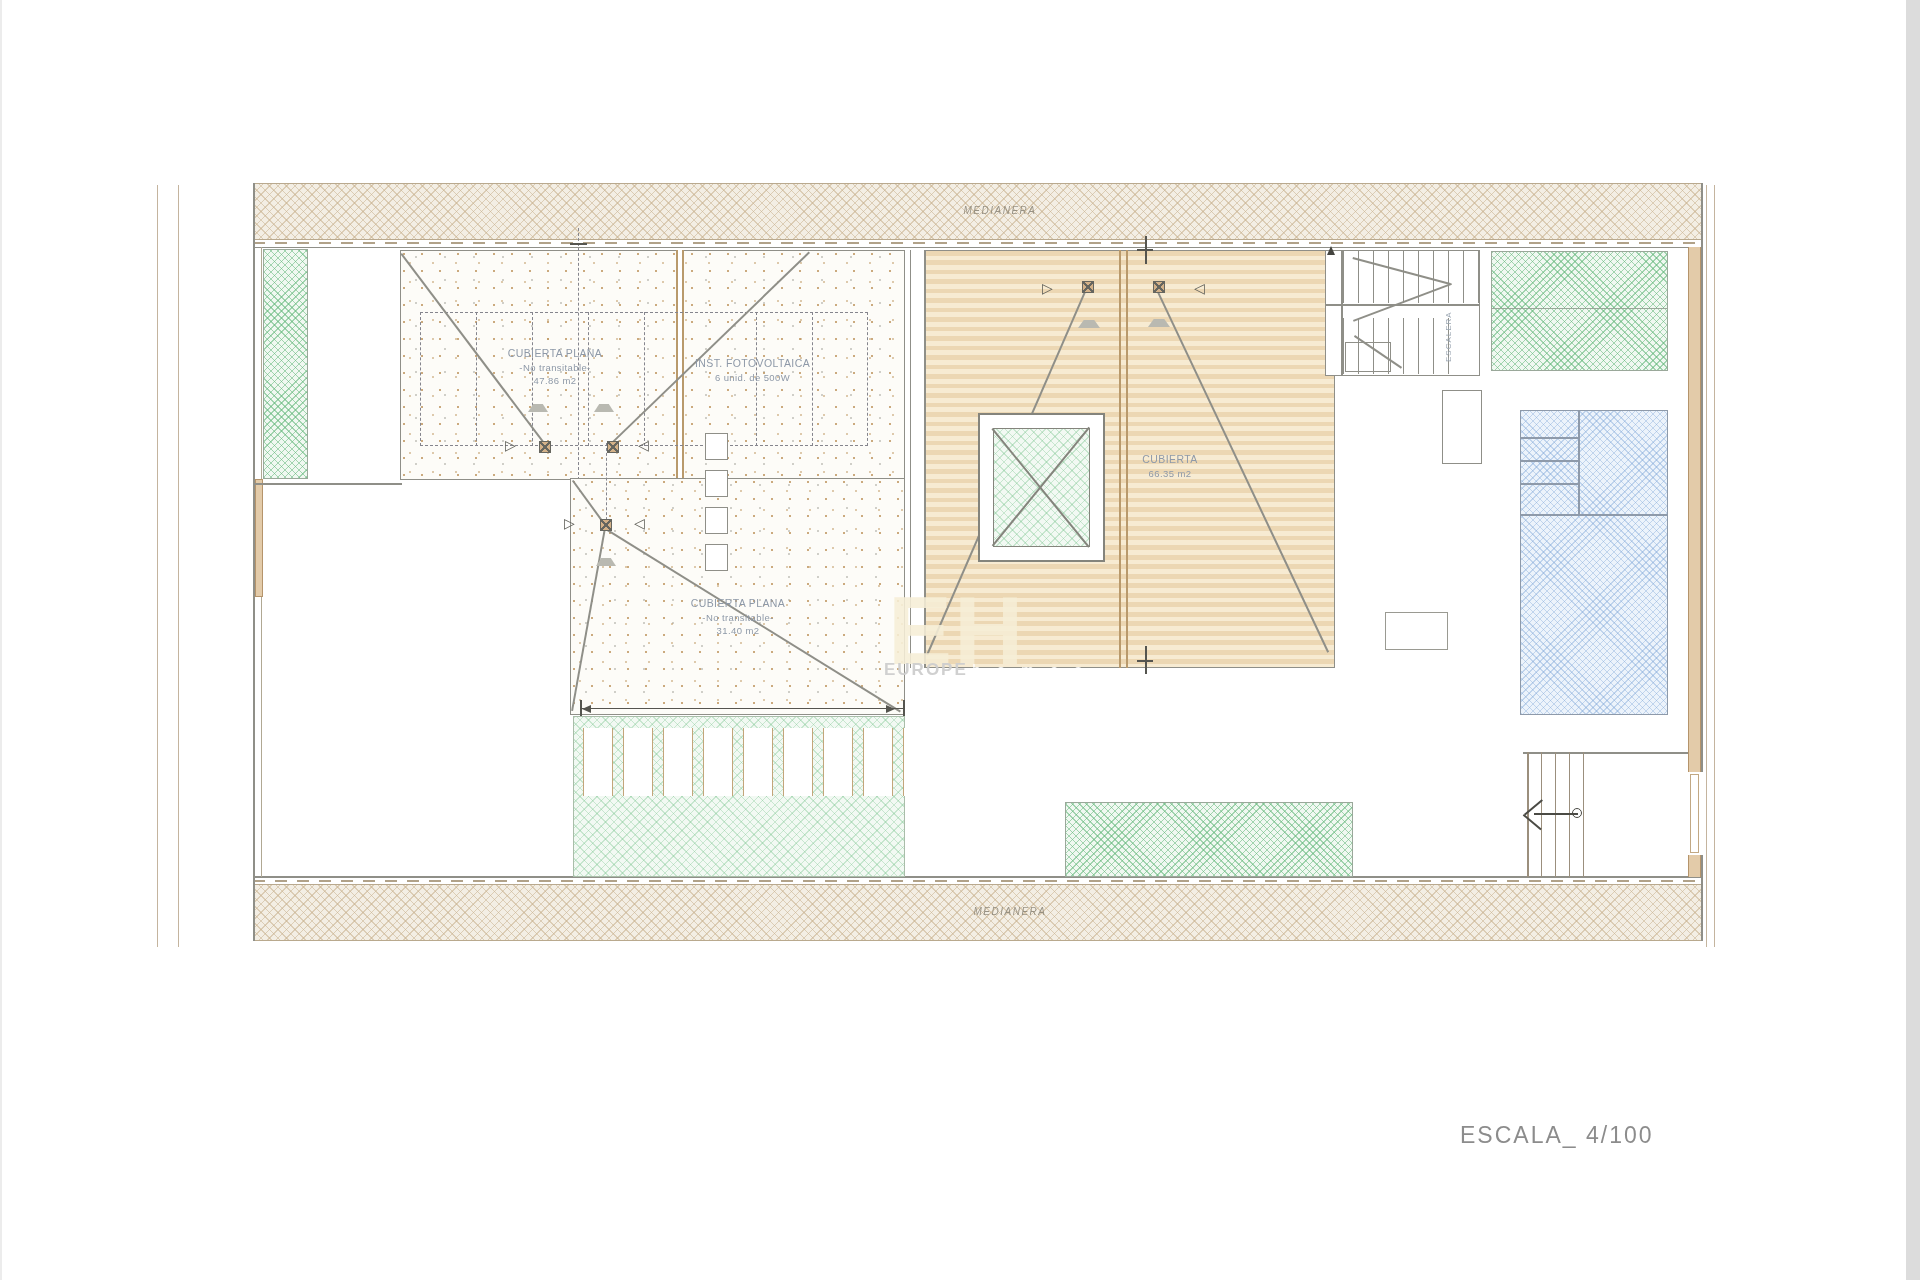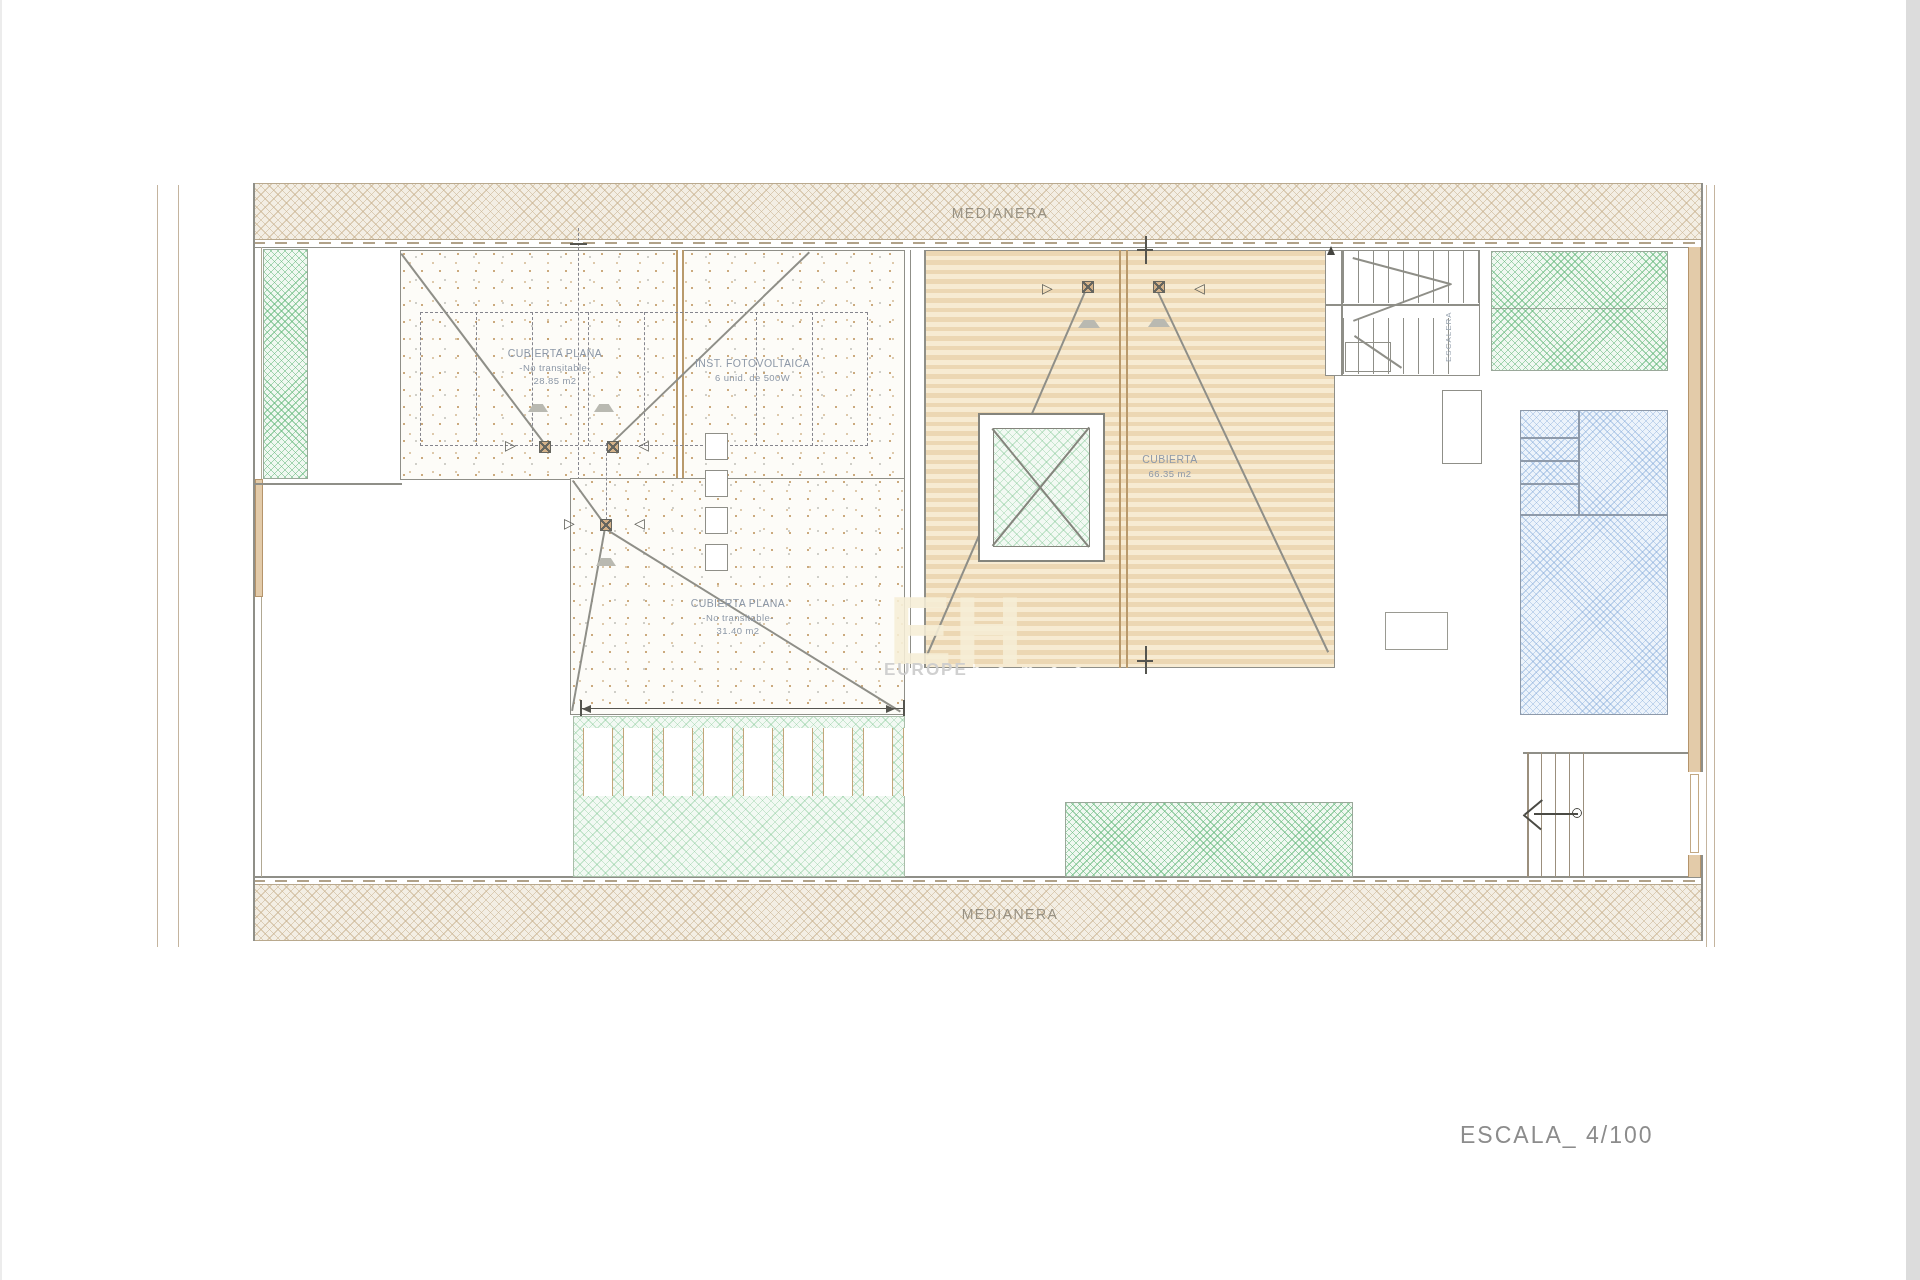--- a/index.html
+++ b/index.html
@@ -34,21 +34,21 @@
   .dashv{border-left:1.5px dashed #85858d;}
   .dashrow{height:2px;background:repeating-linear-gradient(90deg,#b1a289 0 12px,transparent 12px 22px);}
   .drain{background-color:#d3b188;border:1.5px solid #66665f;background-image:
     linear-gradient(45deg, transparent 42%, #66665f 42% 58%, transparent 58%),
     linear-gradient(135deg, transparent 42%, #66665f 42% 58%, transparent 58%);}
   .tri{position:absolute;font-size:14px;line-height:1;color:#5f5f58;font-family:"DejaVu Sans",sans-serif;}
   .trap{position:absolute;background:#b9b9b1;clip-path:polygon(26% 0,74% 0,100% 100%,0 100%);}
   .lbl{position:absolute;color:#8e99a8;text-align:center;line-height:1.4;letter-spacing:.4px;}
   .lbl .t1{font-size:10.5px;}
   .lbl .t2{font-size:9.5px;}
-  .mlabel{position:absolute;color:#8f897b;font-size:14px;letter-spacing:1.5px;text-align:center;opacity:.9;}
+  .mlabel{position:absolute;color:#8f897b;font-size:10px;letter-spacing:1.5px;text-align:center;opacity:.9;font-style:italic;}
   .treads{background:repeating-linear-gradient(90deg,#8f8f88 0 1.5px,transparent 1.5px 15px);}
   .treads2{background:repeating-linear-gradient(90deg,#9b8f7d 0 1.5px,transparent 1.5px 14px);}
   .slats{background:repeating-linear-gradient(90deg,#c3a57a 0 1px,#ffffff 1px 29px,#c3a57a 29px 30px,transparent 30px 40px);}
   .whitebox{background:#fff;border:1.5px solid #8f8f88;}
   .tick{background:#55554f;}
   .arrowL{width:0;height:0;border-top:4px solid transparent;border-bottom:4px solid transparent;border-right:9px solid #55554f;}
   .arrowR{width:0;height:0;border-top:4px solid transparent;border-bottom:4px solid transparent;border-left:9px solid #55554f;}
   .circ{border:1.5px solid #4a4a44;border-radius:50%;background:transparent;}
   .vtext{writing-mode:vertical-rl;transform:rotate(180deg);font-size:8px;color:#9aa5b1;letter-spacing:1px;}
   .scale-note{position:absolute;color:#8c8c8c;font-size:23px;letter-spacing:2px;}
@@ -107,21 +107,21 @@
   <div class="abs tick" style="left:570px;top:243px;width:17px;height:1.5px;"></div>
   <div class="abs drain" style="left:539px;top:441px;width:12px;height:12px;"></div>
   <div class="abs drain" style="left:607px;top:441px;width:12px;height:12px;"></div>
   <span class="tri" style="left:505px;top:438px;">▷</span>
   <span class="tri" style="left:638px;top:438px;">◁</span>
   <div class="trap" style="left:528px;top:404px;width:20px;height:8px;"></div>
   <div class="trap" style="left:594px;top:404px;width:20px;height:8px;"></div>
   <div class="lbl" style="left:455px;top:346px;width:200px;">
     <div class="t1">CUBIERTA PLANA</div>
     <div class="t2">-No transitable-</div>
-    <div class="t2">28.85 m2</div>
+    <div class="t2">47.86 m2</div>
   </div>
   <div class="lbl" style="left:660px;top:356px;width:185px;">
     <div class="t1">INST. FOTOVOLTAICA</div>
     <div class="t2">6 unid. de 500W</div>
   </div>
 
   <div class="abs stip" style="left:570px;top:478px;width:335px;height:237px;"></div>
   <div class="abs dashv" style="left:606px;top:443px;width:0;height:87px;"></div>
   <div class="seg" style="left:606px;top:528px;width:58px;transform:rotate(234deg);"></div>
   <div class="seg" style="left:606px;top:528px;width:186px;transform:rotate(100.2deg);"></div>

